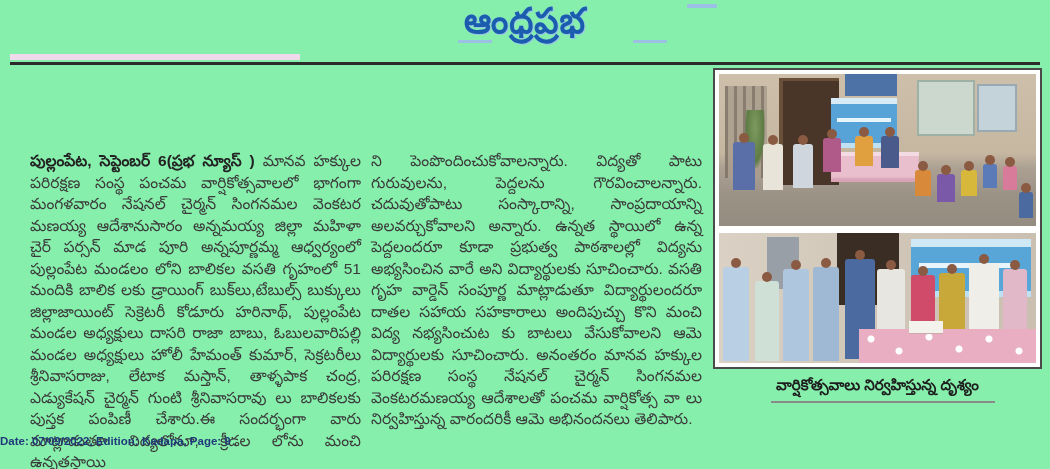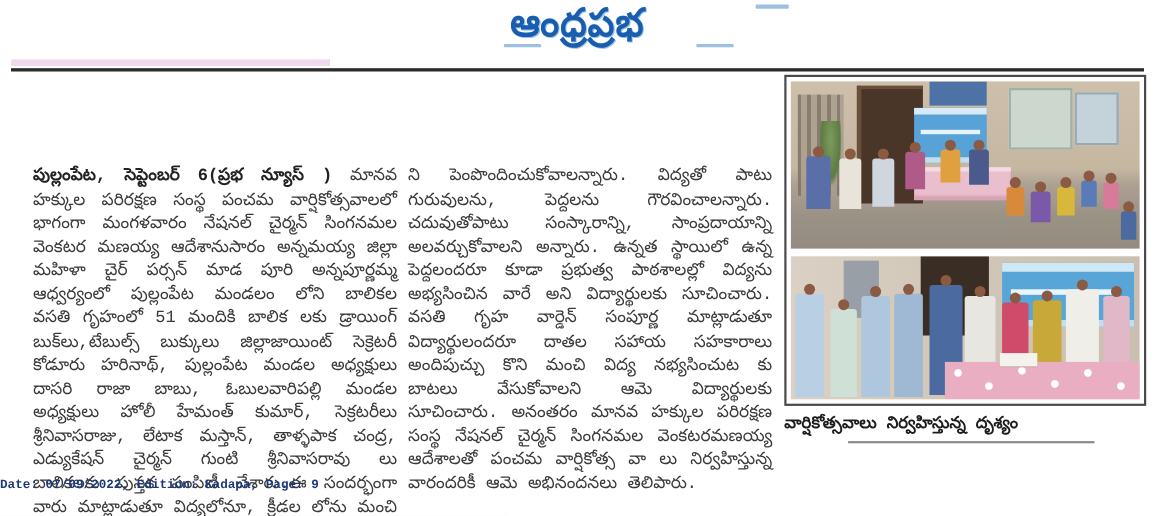--- a/index.html
+++ b/index.html
@@ -1,18 +1,18 @@
 <!DOCTYPE html>
 <html style="--masthead-blue: #1a5cad; --headline-purple: #7b2a8b; --footer-navy: #1f3a7a;"><head>
 <meta charset="utf-8">
 <style>
   html,body{margin:0;padding:0;background:#e8e8e8;}
   .page{
-    position:relative;width:1050px;height:469px;background:#ffffff;
-    font-family:Liberation Mono, monospace;overflow:hidden;margin:0 auto;
+    position:relative;width:1050px;height:469px;background:#86efac;
+    font-family:Liberation Sans, sans-serif;overflow:hidden;margin:0 auto;
   }
   
   .masthead{position:absolute;left:0;top:0;width:100%;height:54px;text-align:center;}
   .masthead .logo{
     display:inline-block;margin-top:2px;font-size:34px;font-weight:bold;
     color:var(--masthead-blue,#1a5cad);
     text-shadow:0 0 1px #7fb2e0, 1px 1px 0 #9cc4e8;
     letter-spacing:1px;transform:scaleY(1.05);
   }
   .orn{position:absolute;background:#9cc0e4;border-radius:1px;}
@@ -56,21 +56,21 @@
   
   .pb-poster{left:48px;top:4px;width:32px;height:52px;background:#8a93a0;opacity:.8;}
   .pb-door{left:118px;top:0px;width:62px;height:72px;background:#3a2d24;}
   .pb-banner{left:192px;top:6px;width:120px;height:58px;background:#58a6d8;box-shadow:inset 0 8px 0 #cfe8f6, inset 0 -6px 0 #bfe0f2;}
   .pb-banner:after{content:"";position:absolute;left:8px;top:24px;width:100px;height:5px;background:#eaf5fb;}
   .pb-table{left:140px;top:96px;width:177px;height:34px;background:#e9aec2;
     background-image:radial-gradient(circle 3px at 12px 10px,#fff 0 3px,transparent 4px),radial-gradient(circle 3px at 40px 22px,#fff 0 3px,transparent 4px),radial-gradient(circle 3px at 70px 8px,#fff 0 3px,transparent 4px),radial-gradient(circle 3px at 100px 20px,#fff 0 3px,transparent 4px),radial-gradient(circle 3px at 130px 10px,#fff 0 3px,transparent 4px),radial-gradient(circle 3px at 160px 22px,#fff 0 3px,transparent 4px);}
   .pb-cake{left:190px;top:88px;width:34px;height:12px;background:#f4f2ec;box-shadow:0 1px 0 #caa;}
   
   .caption{
-    position:absolute;left:713px;top:376px;width:329px;text-align:left;
+    position:absolute;left:713px;top:376px;width:329px;text-align:center;
     font-size:15px;font-weight:bold;color:#1d1d1d;
   }
   .caption-line{position:absolute;left:771px;top:401px;width:224px;height:2px;background:#8a8a8a;}
   
   .footer{
     position:absolute;left:0;top:434px;width:1050px;text-align:left;
     font-size:11.5px;font-weight:bold;color:var(--footer-navy,#1f3a7a);line-height:15px;
   }
 </style>
 </head>

